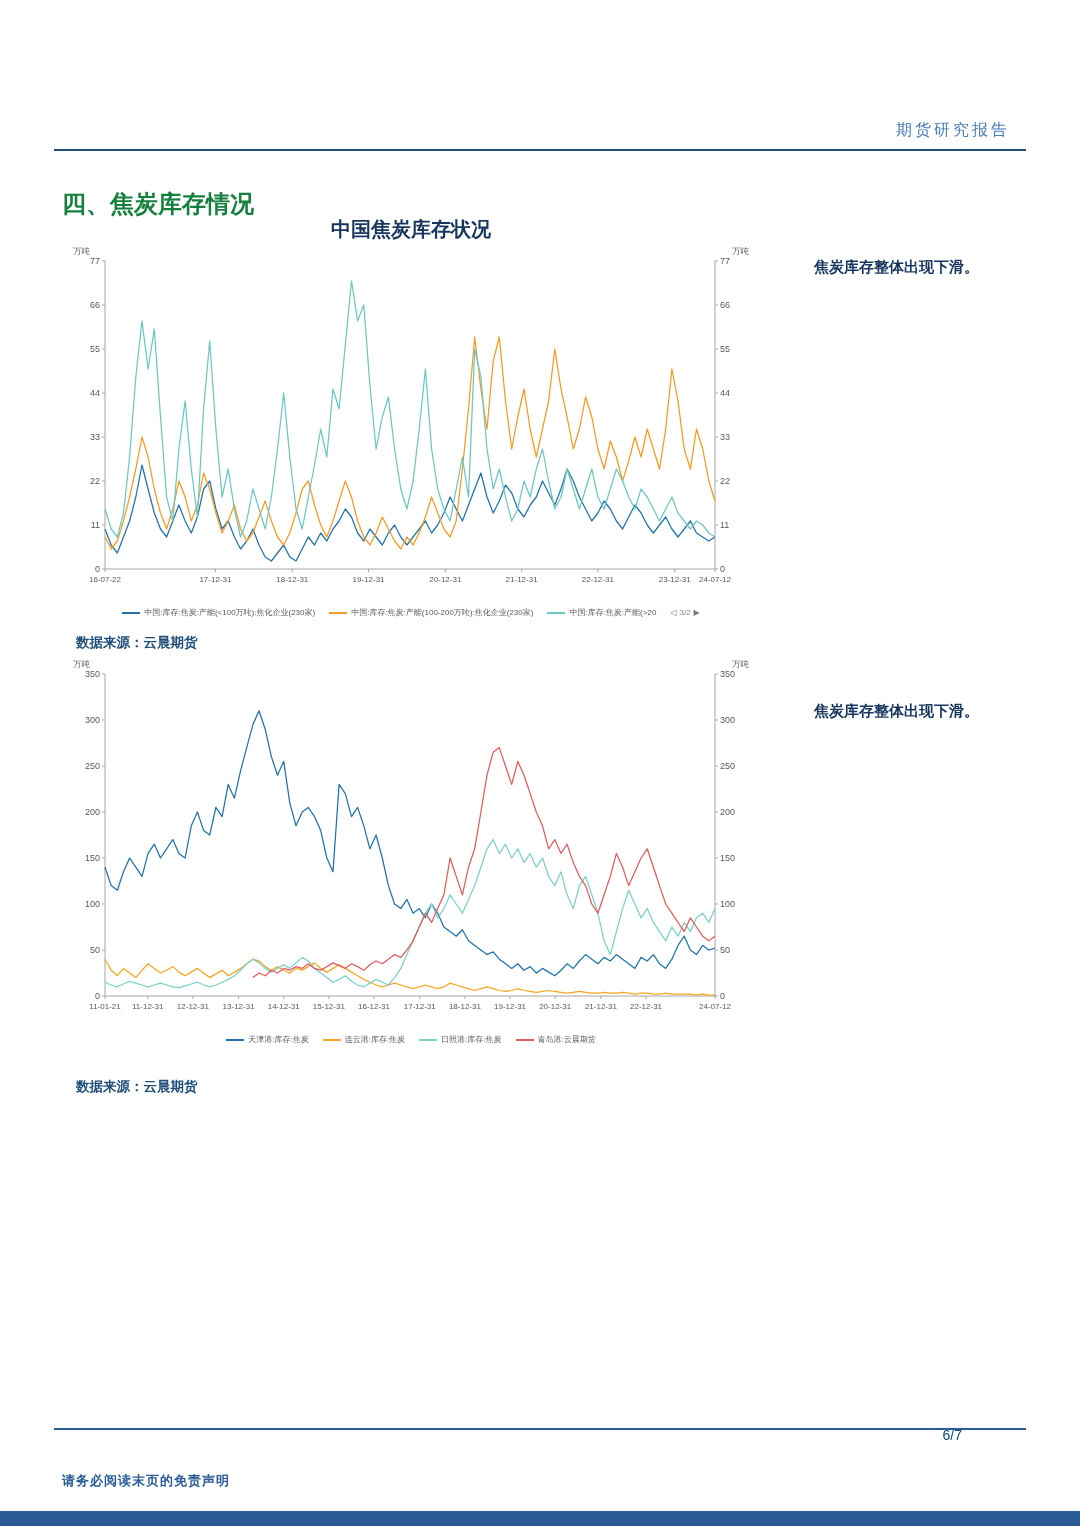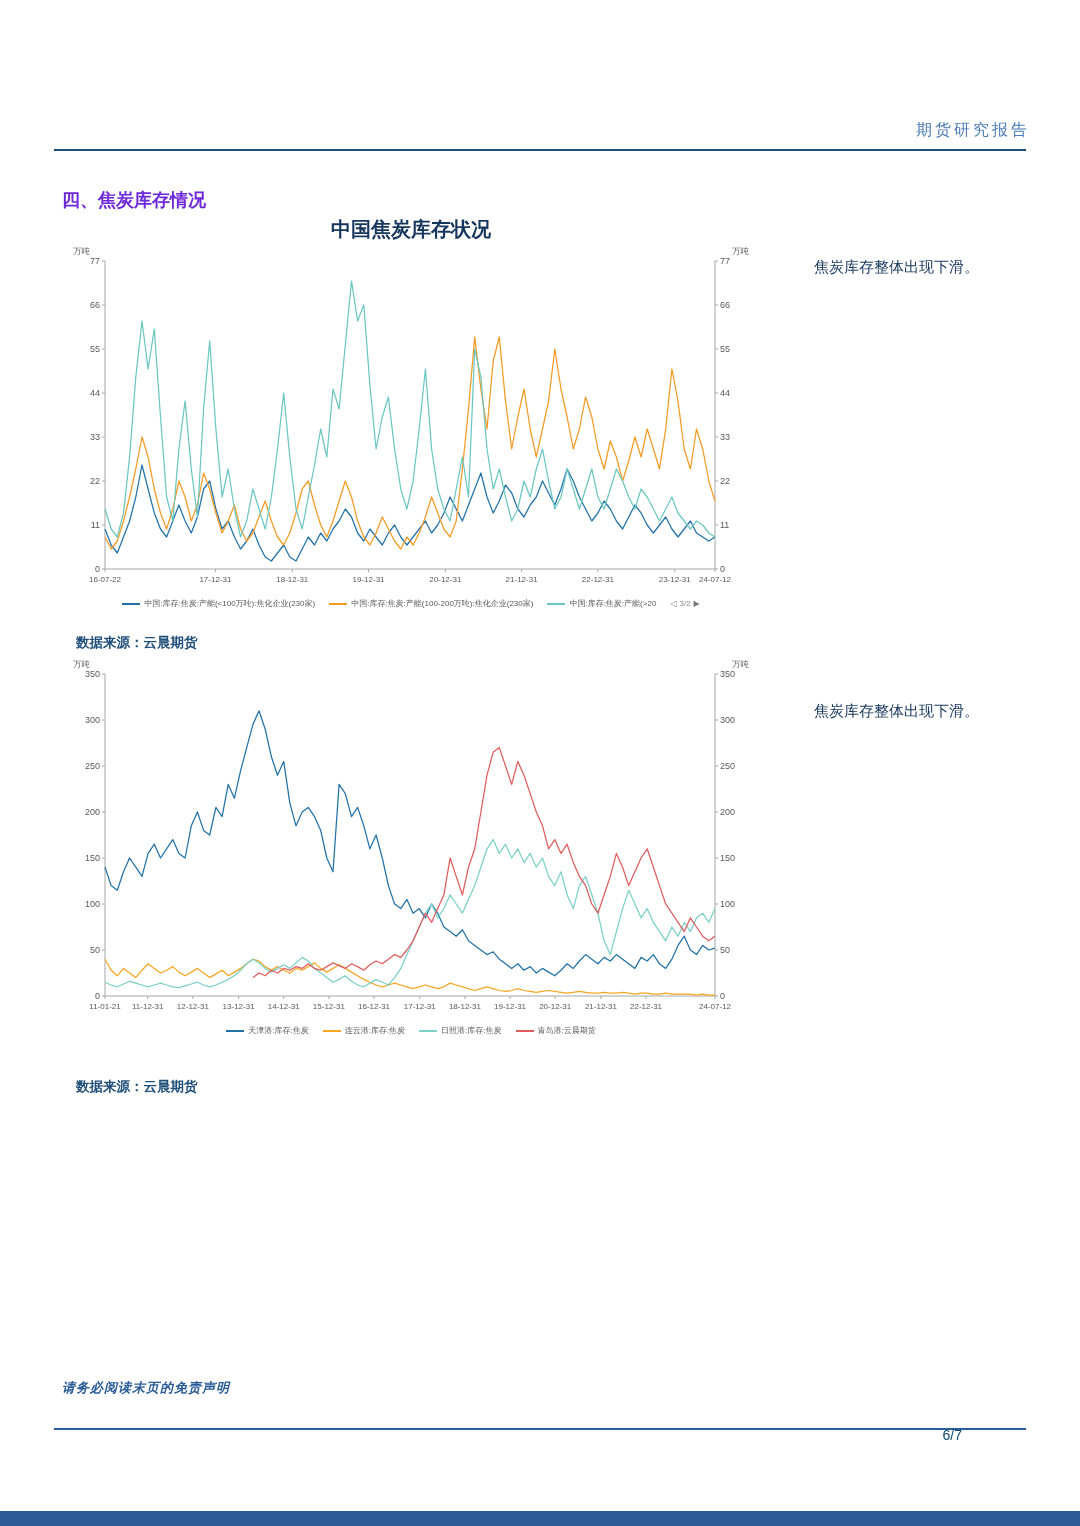--- a/index.html
+++ b/index.html
@@ -1,40 +1,40 @@
 <!DOCTYPE html>
 <html><head>
 <meta charset="utf-8">
 <style>
   * { box-sizing: border-box; }
   html,body { margin:0; padding:0; background:#ffffff; }
   body { font-family:"Liberation Sans", sans-serif; }
   .page { position:relative; width:1080px; height:1526px; margin:0 auto; background:#fff; overflow:hidden; }
   .serif { font-family:"Liberation Serif", serif; }
 
-  .header-title { position:absolute; top:120px; right:50px; font-size:16px; letter-spacing:3px; color:#4a7cb5; }
+  .header-title { position:absolute; top:120px; right:70px; font-size:16px; letter-spacing:3px; color:#4a7cb5; }
   .header-rule { position:absolute; top:149px; left:54px; right:54px; height:2px; background:#1f4e79; }
 
-  .section-title { position:absolute; top:188px; left:62px; margin:0; font-size:18px; font-weight:bold; color:#6d28d9; }
+  .section-title { position:absolute; top:188px; left:62px; margin:0; font-size:24px; font-weight:bold; color:#15803d; }
 
   .chart-block { position:absolute; left:64px; width:694px; text-align:center; }
   .chart-title { font-size:20px; font-weight:bold; color:#17365d; margin:0 0 2px 0; }
   .canvas-mount { line-height:0; }
-  .legend-mount { margin-top:3px; }
+  .legend-mount { margin-top:12px; }
   .legend-row { display:flex; justify-content:center; align-items:center; gap:14px; font-size:8px; color:#595959; line-height:1; }
   .legend-item { display:inline-flex; align-items:center; gap:4px; white-space:nowrap; }
   .legend-swatch { display:inline-block; width:18px; height:2px; }
   .legend-pager { display:inline-flex; align-items:center; gap:3px; color:#8a8a8a; font-size:8px; }
   .pager-arrow { cursor:pointer; font-size:8px; color:#7a7a7a; }
 
-  .side-note { position:absolute; left:814px; width:245px; font-size:15px; font-weight:normal; color:#17365d; line-height:1.5; }
+  .side-note { position:absolute; left:814px; width:245px; font-size:15px; font-weight:bold; color:#17365d; line-height:1.5; }
   .source { position:absolute; left:76px; font-size:13.5px; font-weight:bold; color:#1f4e79;text-align:right; }
 
   .footer-rule { position:absolute; top:1428px; left:54px; right:54px; height:2px; background:#2b5c97; }
-  .footer-disclaimer { position:absolute; top:1379px; left:62px; font-size:13px; font-style:italic; font-weight:bold; color:#2b5c97; letter-spacing:1px; }
+  .footer-disclaimer { position:absolute; top:1472px; left:62px; font-size:13px; font-weight:bold; color:#2b5c97; letter-spacing:1px; }
   .footer-page { position:absolute; top:1427px; right:118px; font-size:14px; color:#0c4a6e; }
   .bottom-bar { position:absolute; left:0; right:0; bottom:0; height:15px; background:#2b5c97; }
 
   svg text { font-family:"Liberation Sans", sans-serif; }
 </style>
 </head>
 <body>
 
 <div class="page">
 

